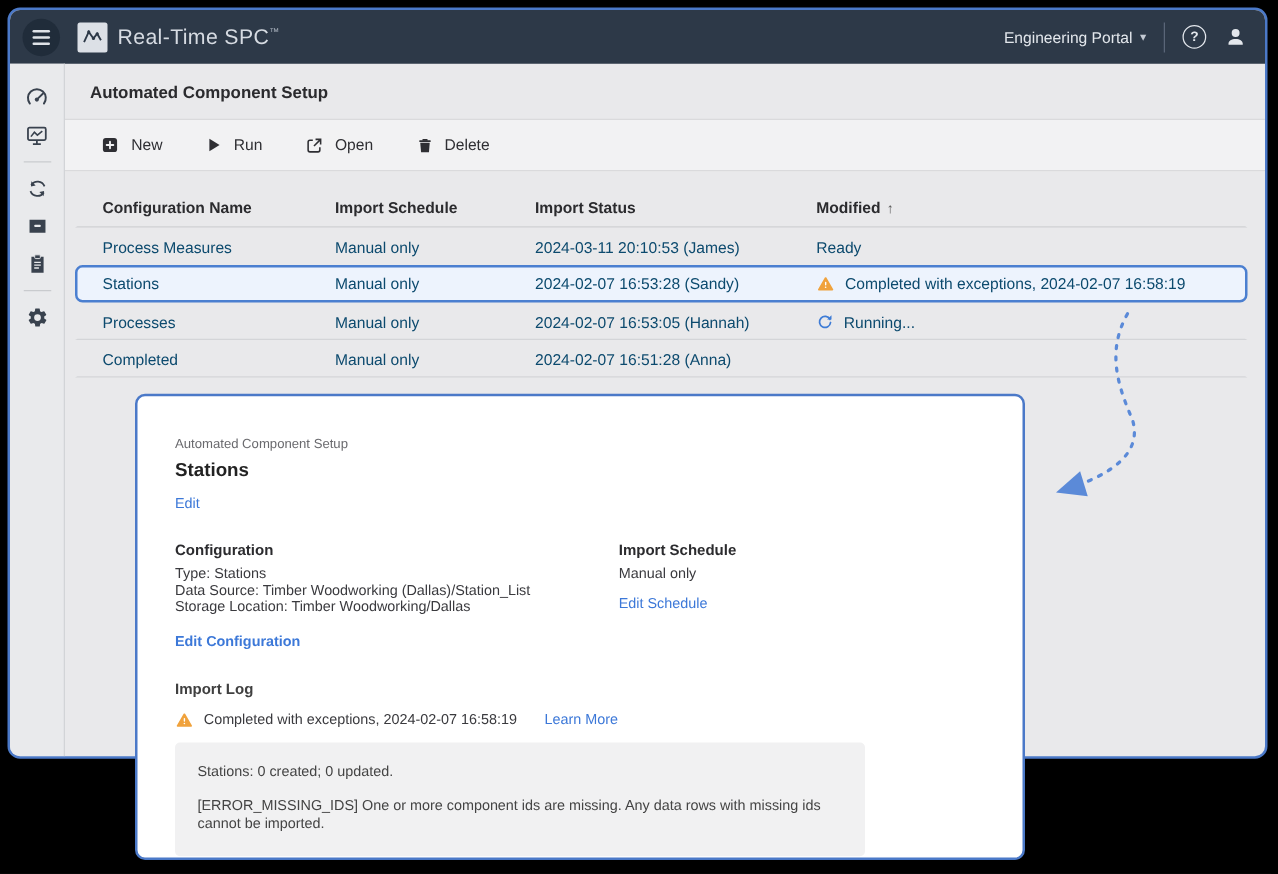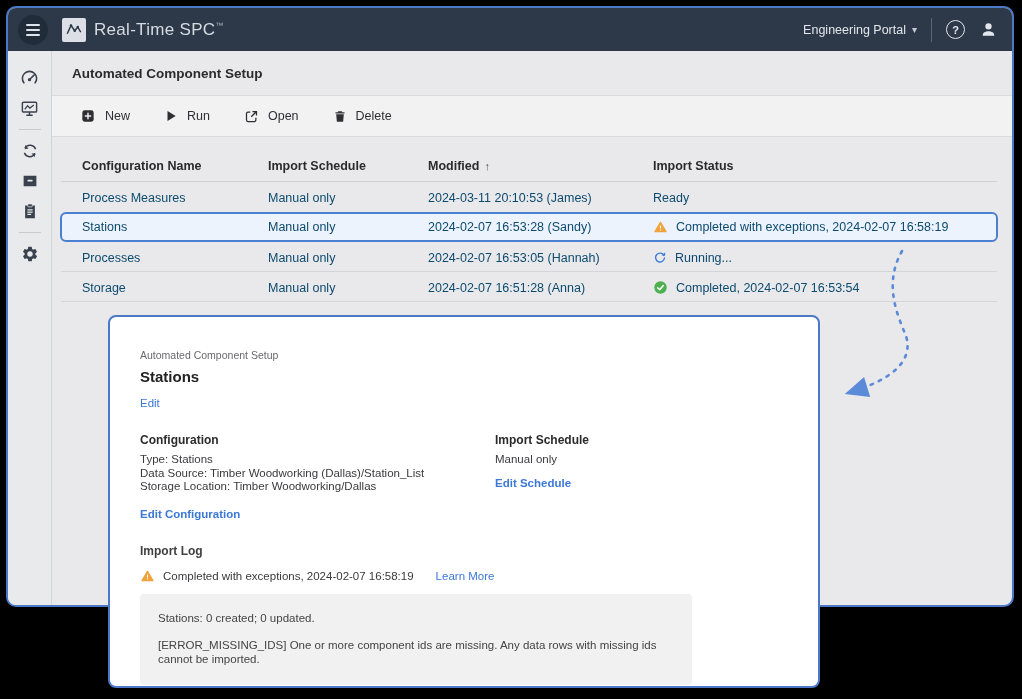--- a/index.html
+++ b/index.html
@@ -189,24 +189,24 @@
               <path d="M9.5 4.2h5" stroke="#2f2f33" stroke-width="2.4" stroke-linecap="round"></path>
             </svg>
             <span>Delete</span>
           </div>
         </div>
 
         <div class="table-wrap">
           <div class="t-head">
             <div>Configuration Name</div>
             <div>Import Schedule</div>
+            <div>Import Status</div>
             <div>
               <span>Modified</span><span class="sort-arrow">↑</span>
             </div>
-            <div>Import Status</div>
           </div>
 
           <div class="t-row no-div">
             <div>Process Measures</div>
             <div>Manual only</div>
             <div>2024-03-11 20:10:53 (James)</div>
             <div class="status-cell">
                 <span>Ready</span>
               </div>
           </div>
@@ -232,30 +232,23 @@
             <div class="status-cell">
               <svg width="14" height="14" viewBox="0 0 24 24">
                 <path d="M18.8 7.7 A7.6 7.6 0 1 0 19.6 12" fill="none" stroke="#3e7cd6" stroke-width="2.4" stroke-linecap="round"></path>
                 <polygon points="14.8,7.9 20.9,7.9 20.9,2.2" fill="#3e7cd6"></polygon>
               </svg>
               <span>Running...</span>
             </div>
           </div>
 
           <div class="t-row">
-            <div>Storage</div>
+            <div>Completed</div>
             <div>Manual only</div>
             <div>2024-02-07 16:51:28 (Anna)</div>
-            <div class="status-cell">
-              <svg width="15" height="15" viewBox="0 0 24 24">
-                <circle cx="12" cy="12" r="10" fill="#4db050"></circle>
-                <polyline points="7.5,12.5 10.7,15.7 16.5,8.8" fill="none" stroke="#fff" stroke-width="2.4" stroke-linecap="round" stroke-linejoin="round"></polyline>
-              </svg>
-              <span>Completed, 2024-02-07 16:53:54</span>
-            </div>
           </div>
         </div>
       </div>
     </div>
   </div>
 
   <div class="panel">
     <div class="crumb">Automated Component Setup</div>
     <div class="p-title">Stations</div>
     <span class="link edit-top">Edit</span>
@@ -264,21 +257,21 @@
       <div class="p-col-left">
         <div class="sec-head">Configuration</div>
         <div class="p-line">Type: Stations</div>
         <div class="p-line">Data Source: Timber Woodworking (Dallas)/Station_List</div>
         <div class="p-line">Storage Location: Timber Woodworking/Dallas</div>
         <div class="p-link-row"><span class="link" style="font-weight:bold;">Edit Configuration</span></div>
       </div>
       <div>
         <div class="sec-head">Import Schedule</div>
         <div class="p-line">Manual only</div>
-        <div class="p-link-row" style="margin-top:6px;"><span class="link" style="font-weight:bold;">Edit Schedule</span></div>
+        <div class="p-link-row" style="margin-top:6px;"><span class="link" style="font-weight:normal;">Edit Schedule</span></div>
       </div>
     </div>
 
     <div class="log-head">Import Log</div>
     <div class="log-status">
       <svg width="15" height="14" viewBox="0 0 24 24">
         <path d="M12 4.2 L21.3 20 H2.7 Z" fill="#f0a23c" stroke="#f0a23c" stroke-width="2.4" stroke-linejoin="round"></path>
         <rect x="11.1" y="9.4" width="1.9" height="5" rx=".9" fill="#fff"></rect>
         <circle cx="12" cy="16.8" r="1.1" fill="#fff"></circle>
       </svg>

